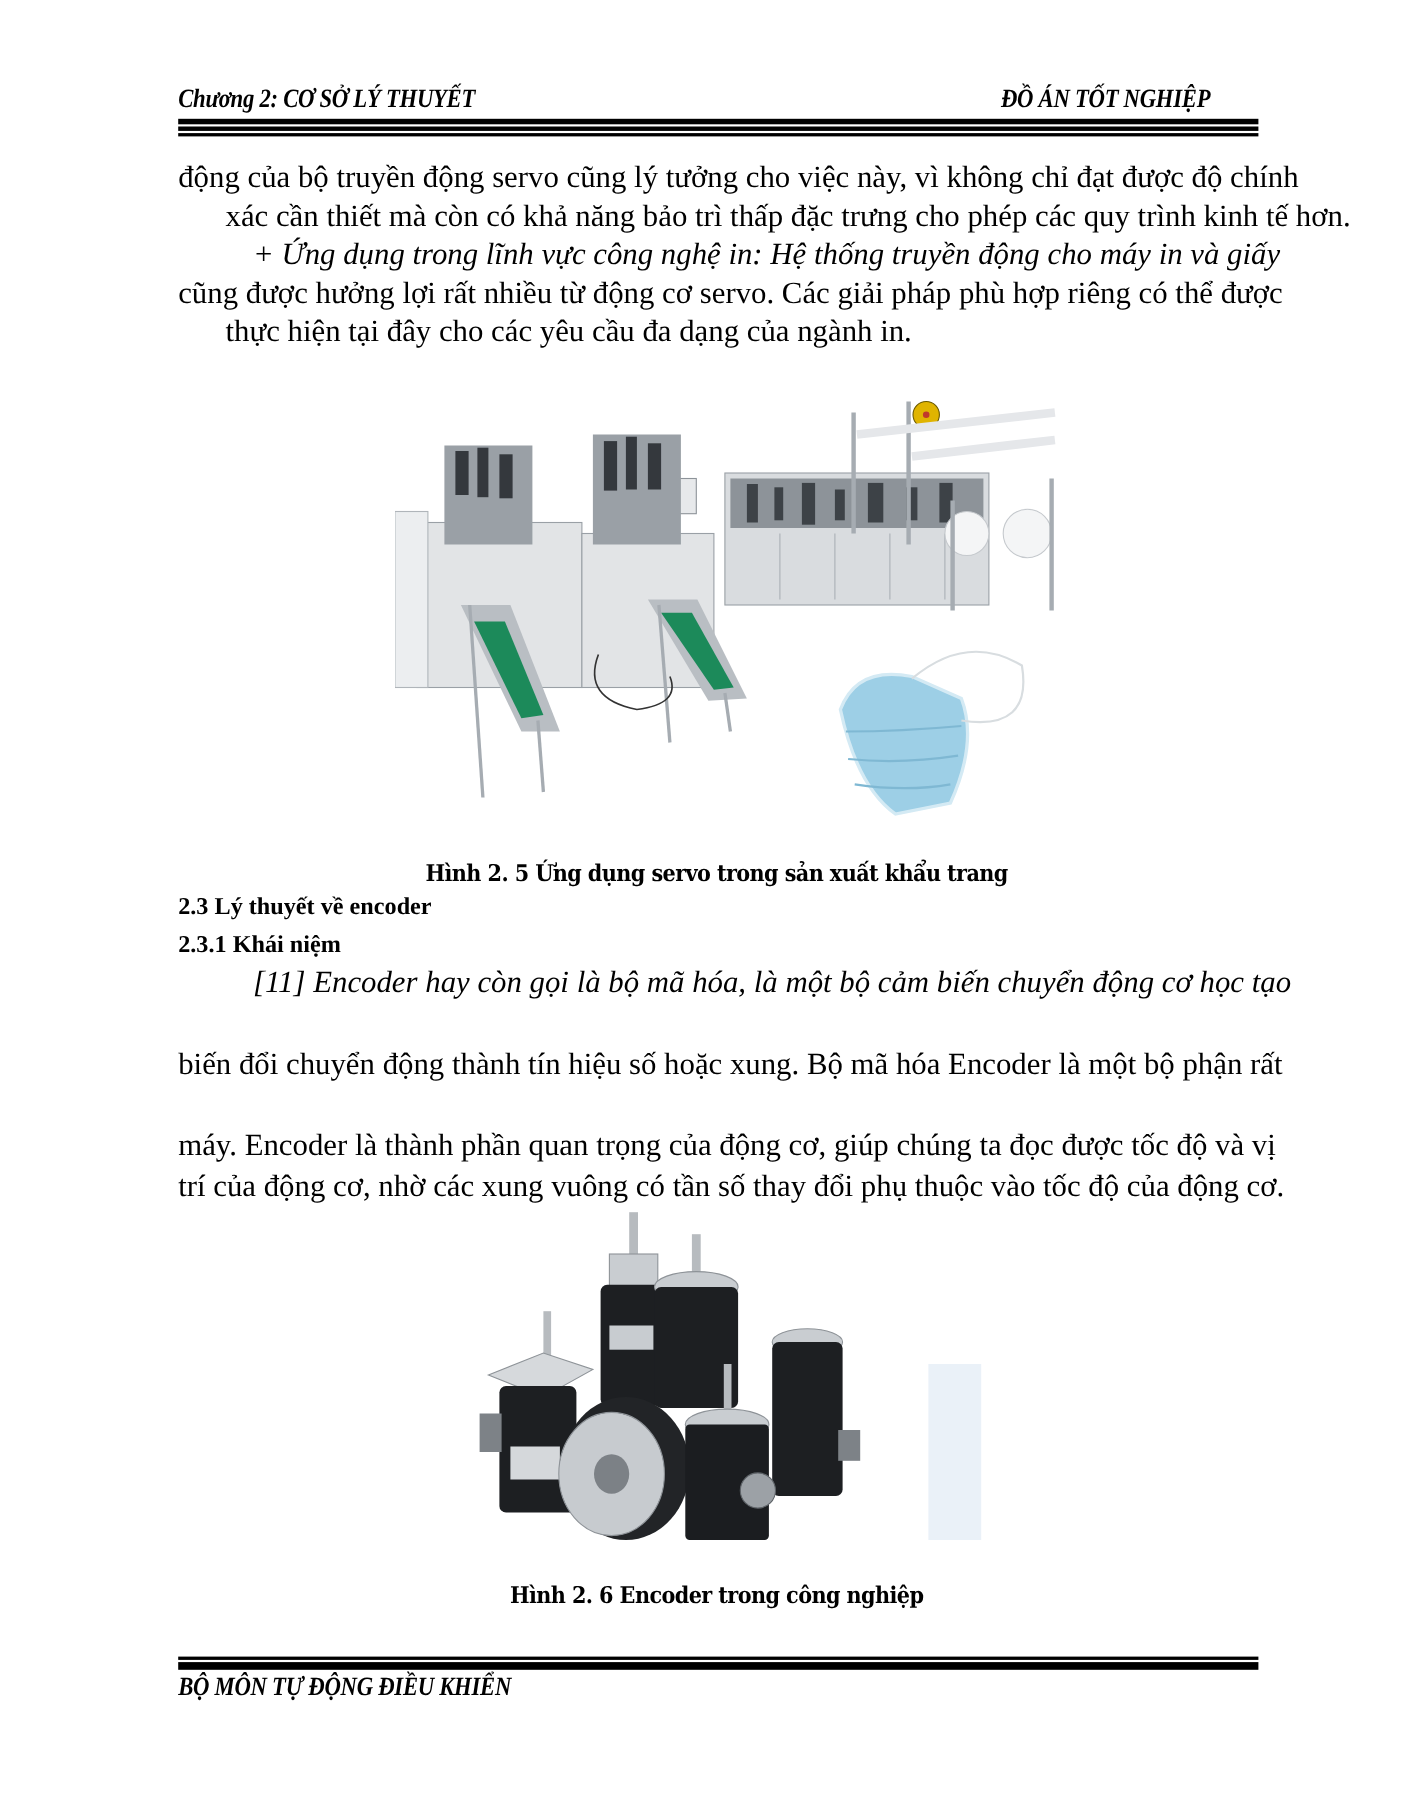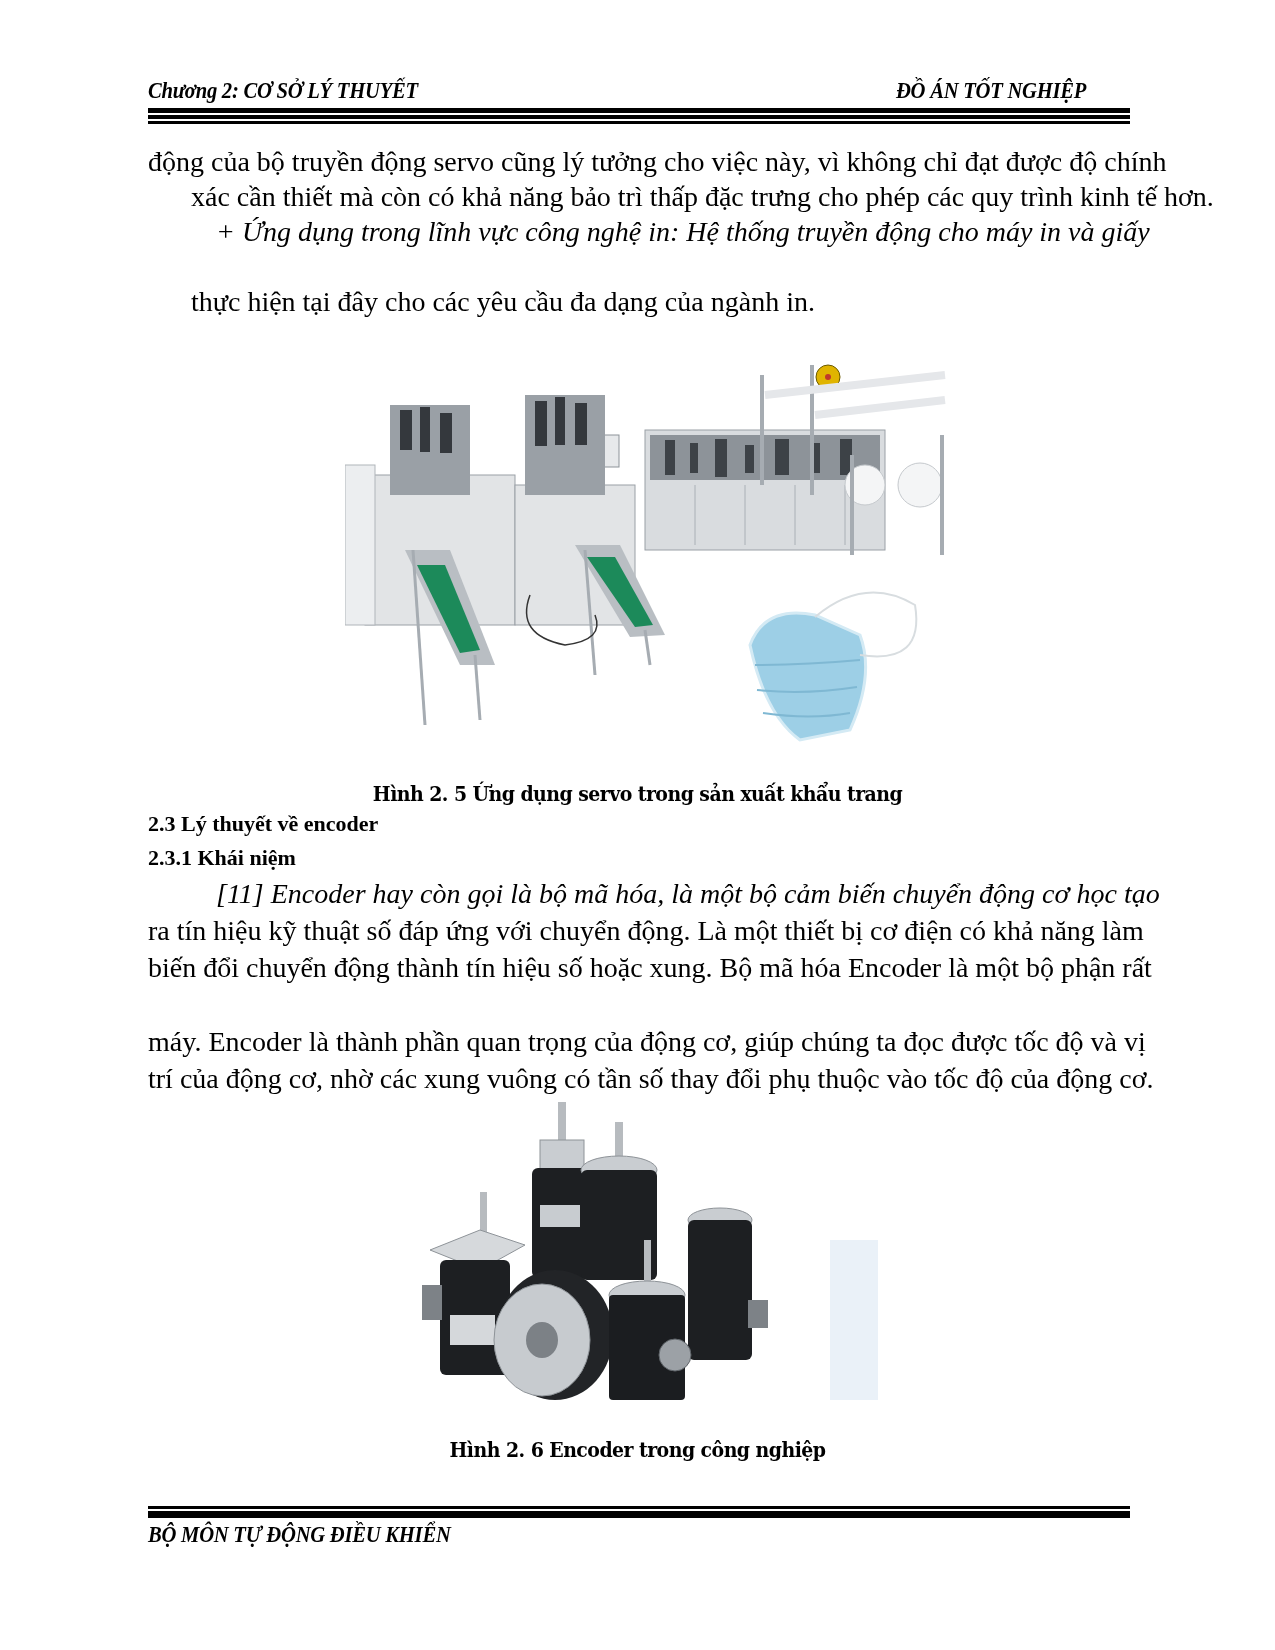--- a/index.html
+++ b/index.html
@@ -1,18 +1,18 @@
 <!DOCTYPE html>
 <html><head>
   <meta charset="utf-8">
   <style>
     html, body { margin: 0; padding: 0; background: #ffffff; }
     body { width: 1275px; height: 1650px; position: relative; overflow: hidden;
            font-family: "Liberation Serif", "DejaVu Serif", serif; color: #000; }
-    .page { position: absolute; left: 0; top: 0; width: 1232px; height: 1650px; }
+    .page { position: absolute; left: 14px; top: 0; width: 1232px; height: 1650px; }
 
     .hdr-left, .hdr-right, .ftr-text {
       position: absolute; font-style: italic; font-weight: bold;
       font-family: "Liberation Serif", serif; font-size: 24px; letter-spacing: -0.3px;
       transform: scaleX(0.86); white-space: nowrap;
     }
     .hdr-left { left: 148px; top: 77px; transform-origin: left top; }
     .hdr-right { right: 146px; top: 77px; transform-origin: right top; }
 
     .rule { position: absolute; left: 148px; width: 982px; background: #000; }
@@ -48,20 +48,21 @@
   <div class="hdr-left">Chương 2: CƠ SỞ LÝ THUYẾT</div>
   <div class="hdr-right">ĐỒ ÁN TỐT NGHIỆP</div>
   <div class="rule r1"></div>
   <div class="rule r2"></div>
   <div class="rule r3"></div>
 
   <div class="line" style="top:146px">động của bộ truyền động servo cũng lý tưởng cho việc này, vì không chỉ đạt được độ chính</div>
   <div class="line last" style="top:181px">xác cần thiết mà còn có khả năng bảo trì thấp đặc trưng cho phép các quy trình kinh tế hơn.</div>
 
   <div class="line indent" style="top:216px">+ Ứng dụng trong lĩnh vực công nghệ in: Hệ thống truyền động cho máy in và giấy</div>
+  <div class="line" style="top:251px">cũng được hưởng lợi rất nhiều từ động cơ servo. Các giải pháp phù hợp riêng có thể được</div>
   <div class="line last" style="top:286px">thực hiện tại đây cho các yêu cầu đa dạng của ngành in.</div>
 
   <div class="figure" style="left:345px; top:335px; width:605px; height:410px;">
     <svg width="605" height="410" viewBox="0 0 605 410">
       <rect width="605" height="410" fill="#ffffff"></rect>
 
       <rect x="300" y="95" width="240" height="120" fill="#d9dcdf" stroke="#9aa0a6"></rect>
       <rect x="305" y="100" width="230" height="45" fill="#8d9399"></rect>
       <g fill="#3d4247">
         <rect x="320" y="105" width="10" height="35"></rect>
@@ -127,21 +128,20 @@
       <path d="M470 282 Q520 240 570 270 Q580 330 515 320" stroke="#d8dde0" fill="none" stroke-width="2"></path>
     </svg>
   </div>
 
   <div class="caption bold" style="top:781px">Hình 2. 5 Ứng dụng servo trong sản xuất khẩu trang</div>
 
   <div class="heading" style="top:811px">2.3 Lý thuyết về encoder</div>
   <div class="heading" style="top:845px">2.3.1 Khái niệm</div>
 
   <div class="line indent" style="top:878px">[11] Encoder hay còn gọi là bộ mã hóa, là một bộ cảm biến chuyển động cơ học tạo</div>
-  <div class="line" style="top:915px">ra tín hiệu kỹ thuật số đáp ứng với chuyển động. Là một thiết bị cơ điện có khả năng làm</div>
   <div class="line" style="top:952px">biến đổi chuyển động thành tín hiệu số hoặc xung. Bộ mã hóa Encoder là một bộ phận rất</div>
   <div class="line" style="top:1026px">máy. Encoder là thành phần quan trọng của động cơ, giúp chúng ta đọc được tốc độ và vị</div>
   <div class="line" style="top:1063px">trí của động cơ, nhờ các xung vuông có tần số thay đổi phụ thuộc vào tốc độ của động cơ.</div>
 
   <div class="figure" style="left:410px; top:1100px; width:470px; height:305px;">
     <svg width="470" height="305" viewBox="0 0 470 305">
       <rect width="470" height="305" fill="#ffffff"></rect>
       <rect x="420" y="140" width="48" height="160" fill="#eaf1f8"></rect>
 
       <rect x="148" y="2" width="8" height="45" fill="#b7bbbf"></rect>

